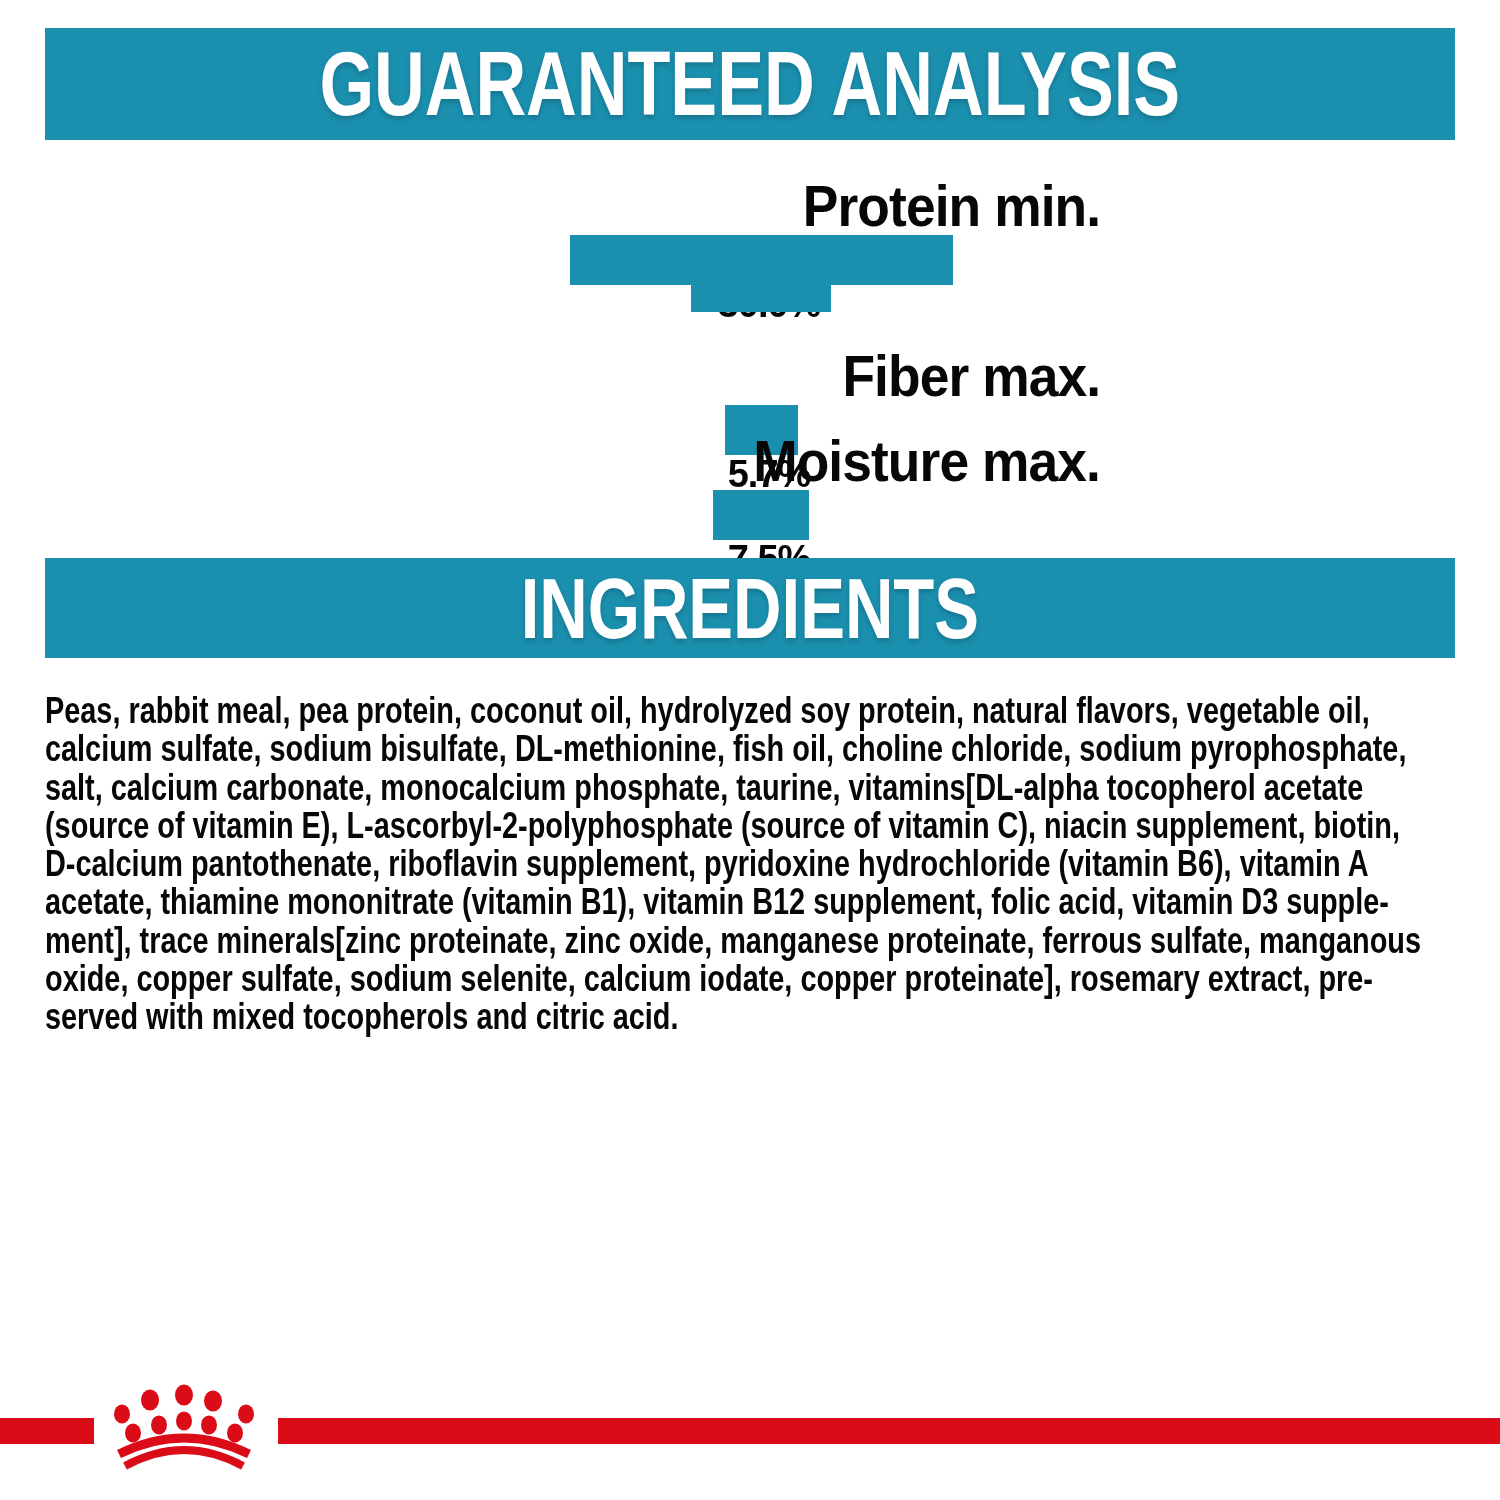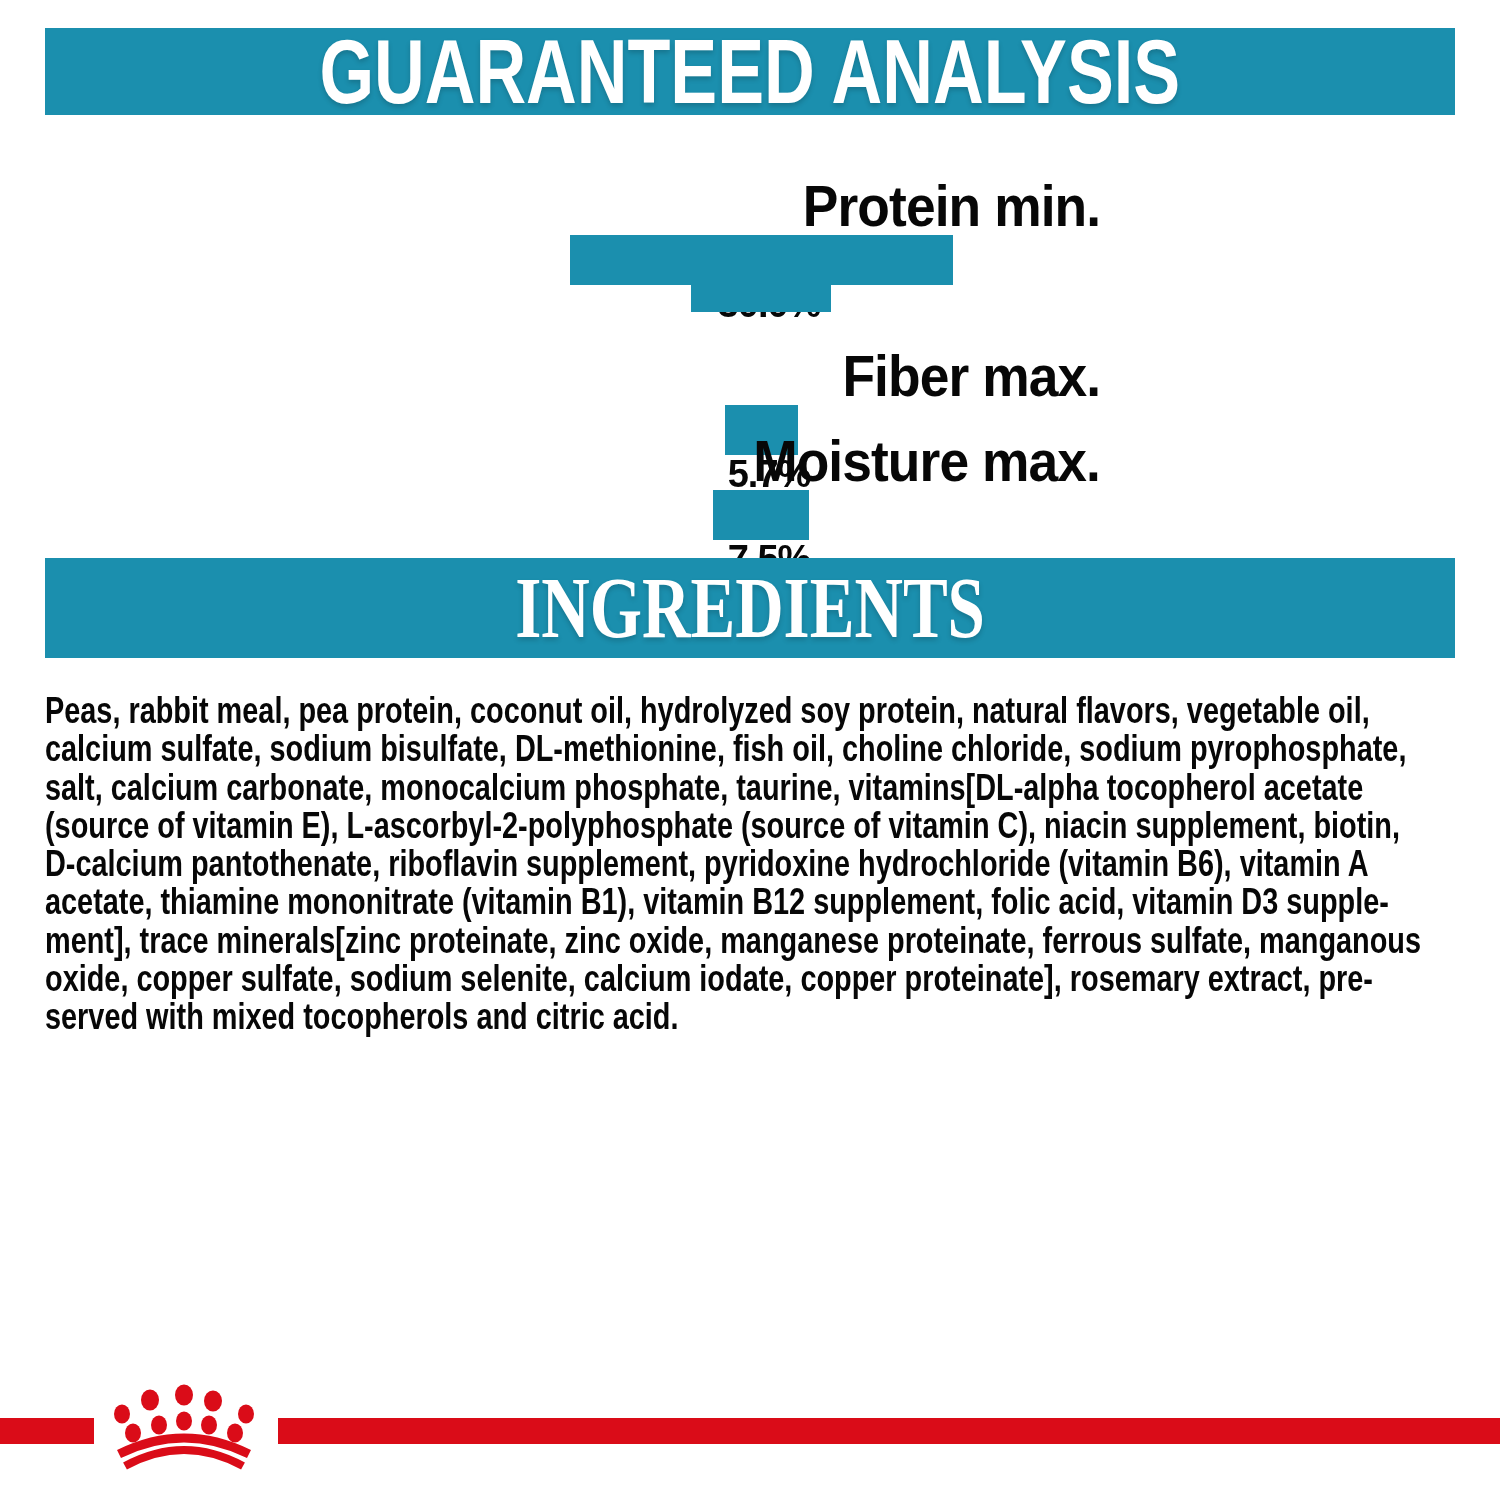--- a/index.html
+++ b/index.html
@@ -10,22 +10,22 @@
     overflow:hidden;
     font-family:"Liberation Sans","DejaVu Sans",sans-serif;
     color:#070707;
   }
   
   .banner{
     position:absolute;left:45px;width:1410px;
     background:var(--teal,#1b8fae);
     display:flex;align-items:center;justify-content:center;
   }
-  .banner.ga{top:28px;height:87px;}
-  .banner.ing{top:558px;height:100px;font-family:Liberation Serif, serif;}
+  .banner.ga{top:28px;height:112px;}
+  .banner.ing{top:558px;height:100px;}
   .banner-text{
     color:#ffffff;font-weight:bold;font-size:90px;line-height:1;
     white-space:nowrap;
     transform:scaleX(0.78);transform-origin:50% 50%;
     text-shadow:0 3px 6px rgba(0,0,0,0.18);
   }
   .banner.ing .banner-text{font-size:86px;}
   
   .chart{position:absolute;left:45px;top:177px;width:1410px;}
   .chart-row{display:flex;align-items:center;height:50px;margin-bottom:35px;flex-direction:column;}

